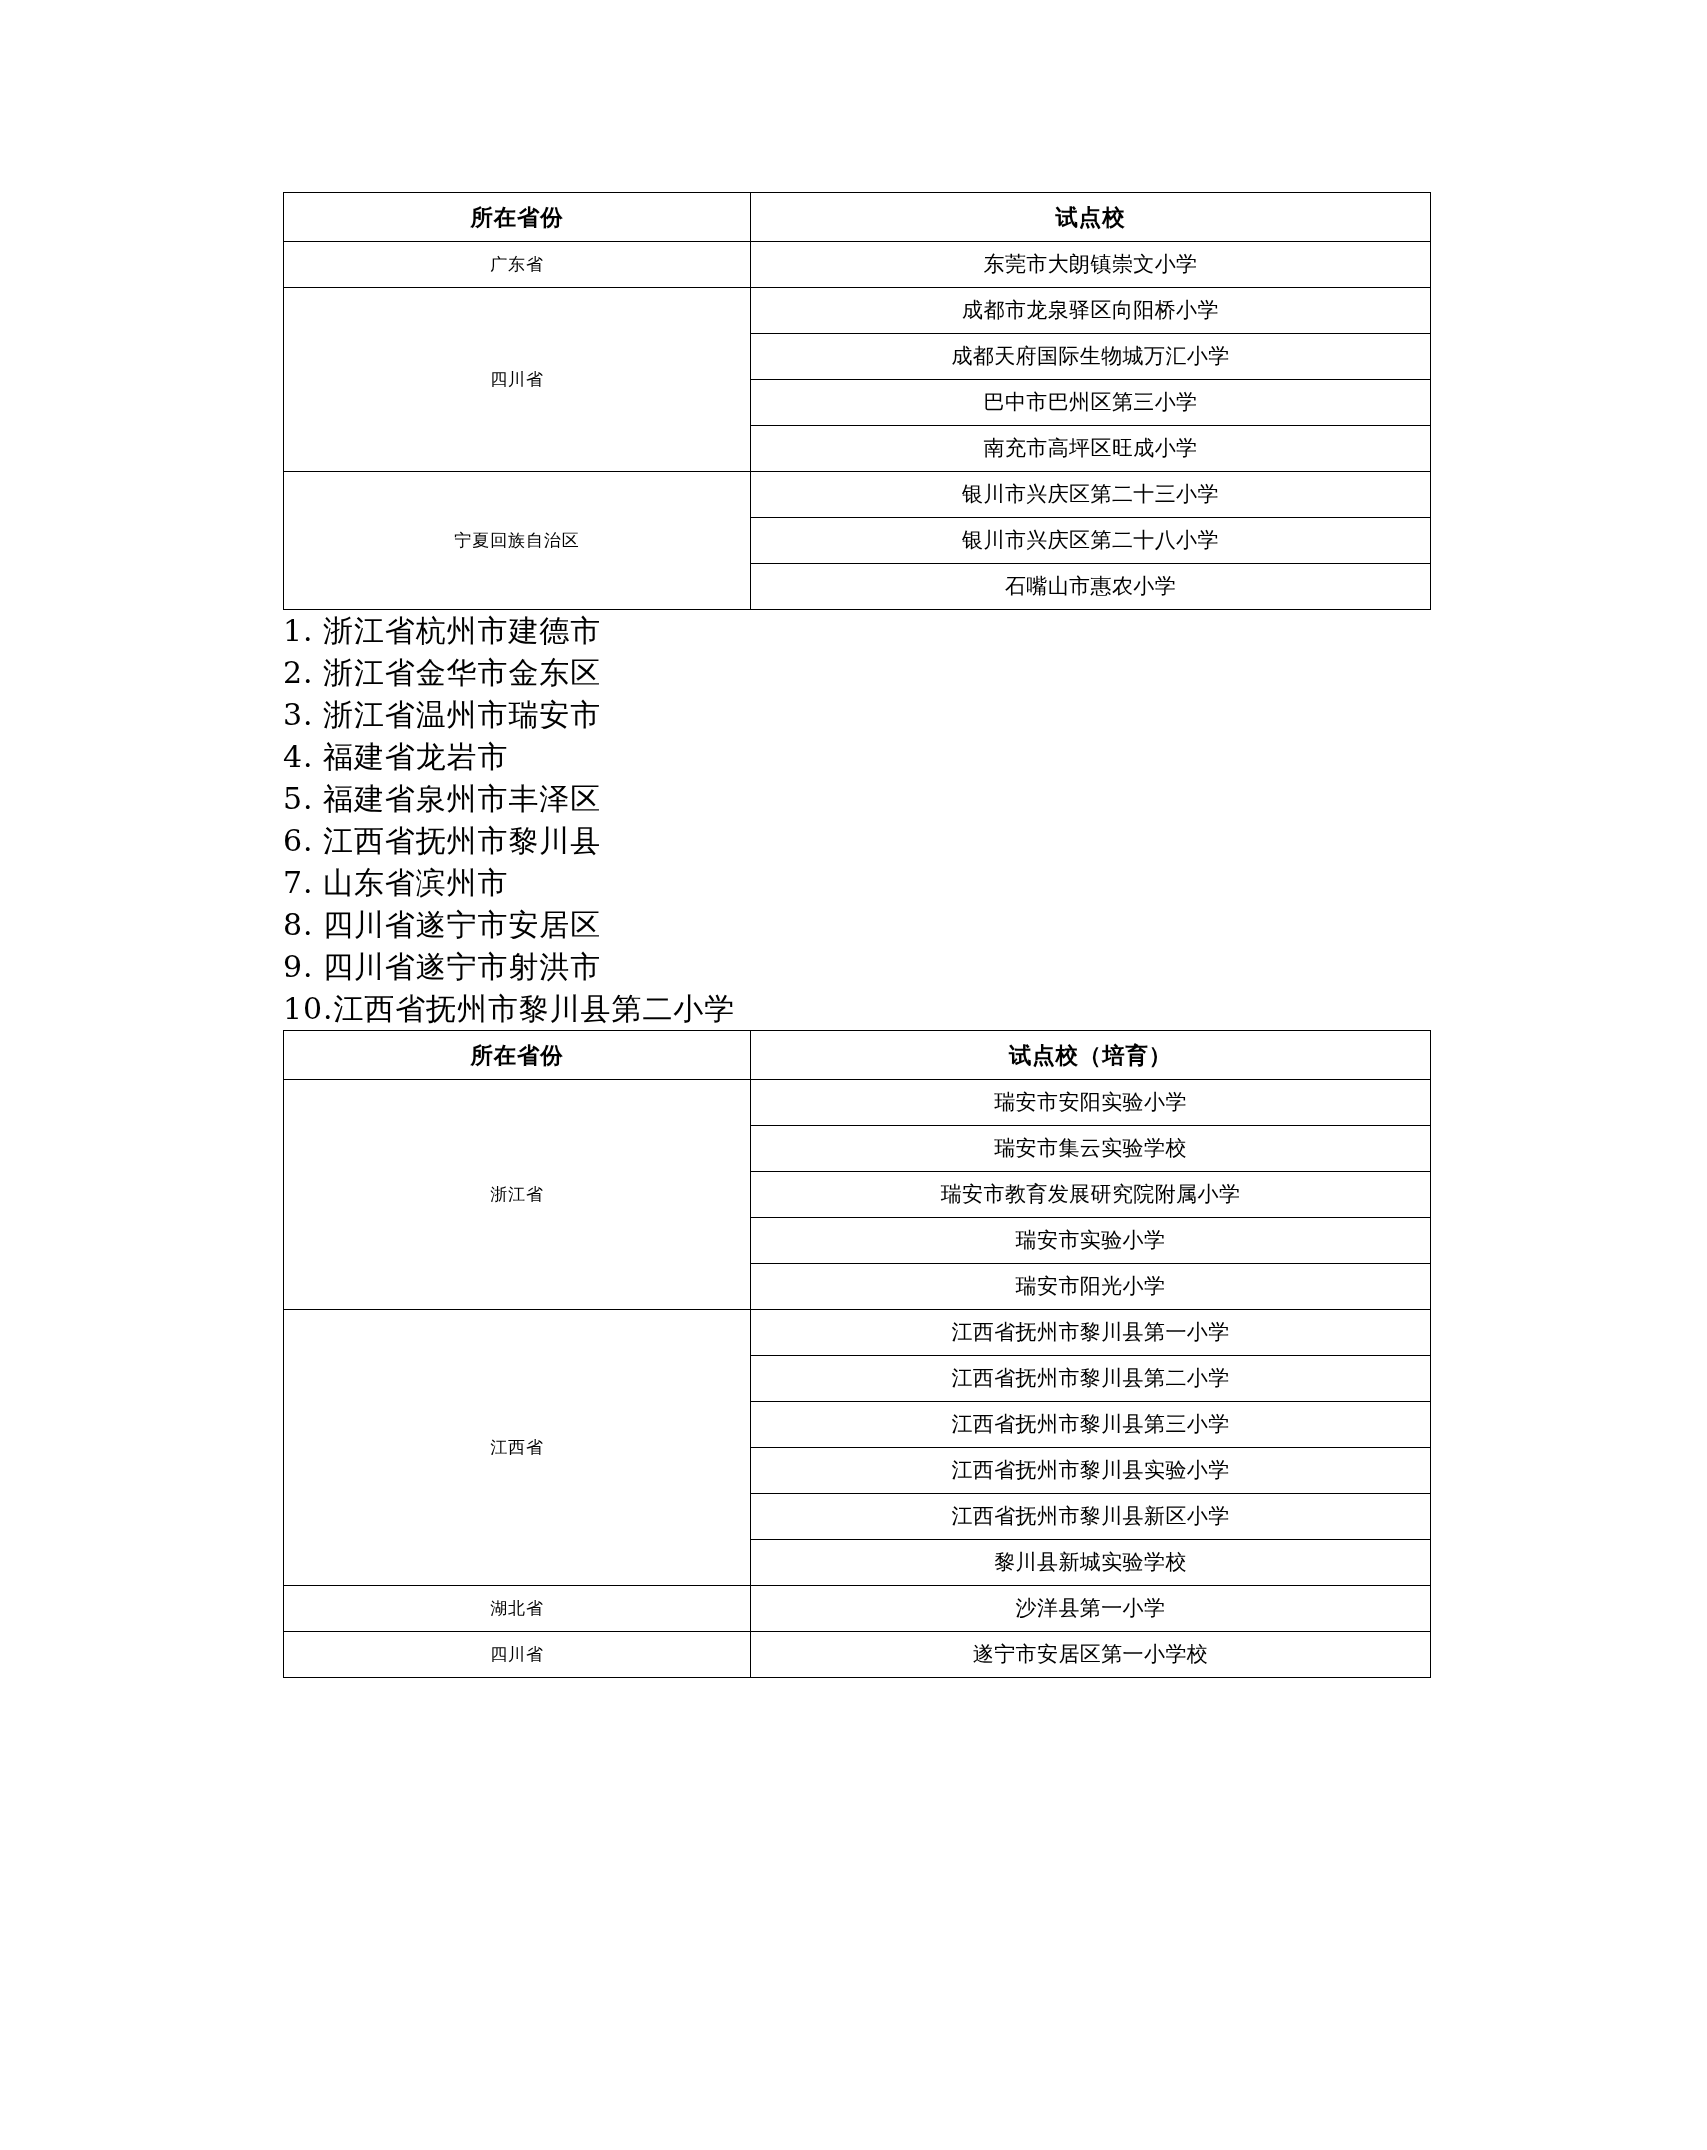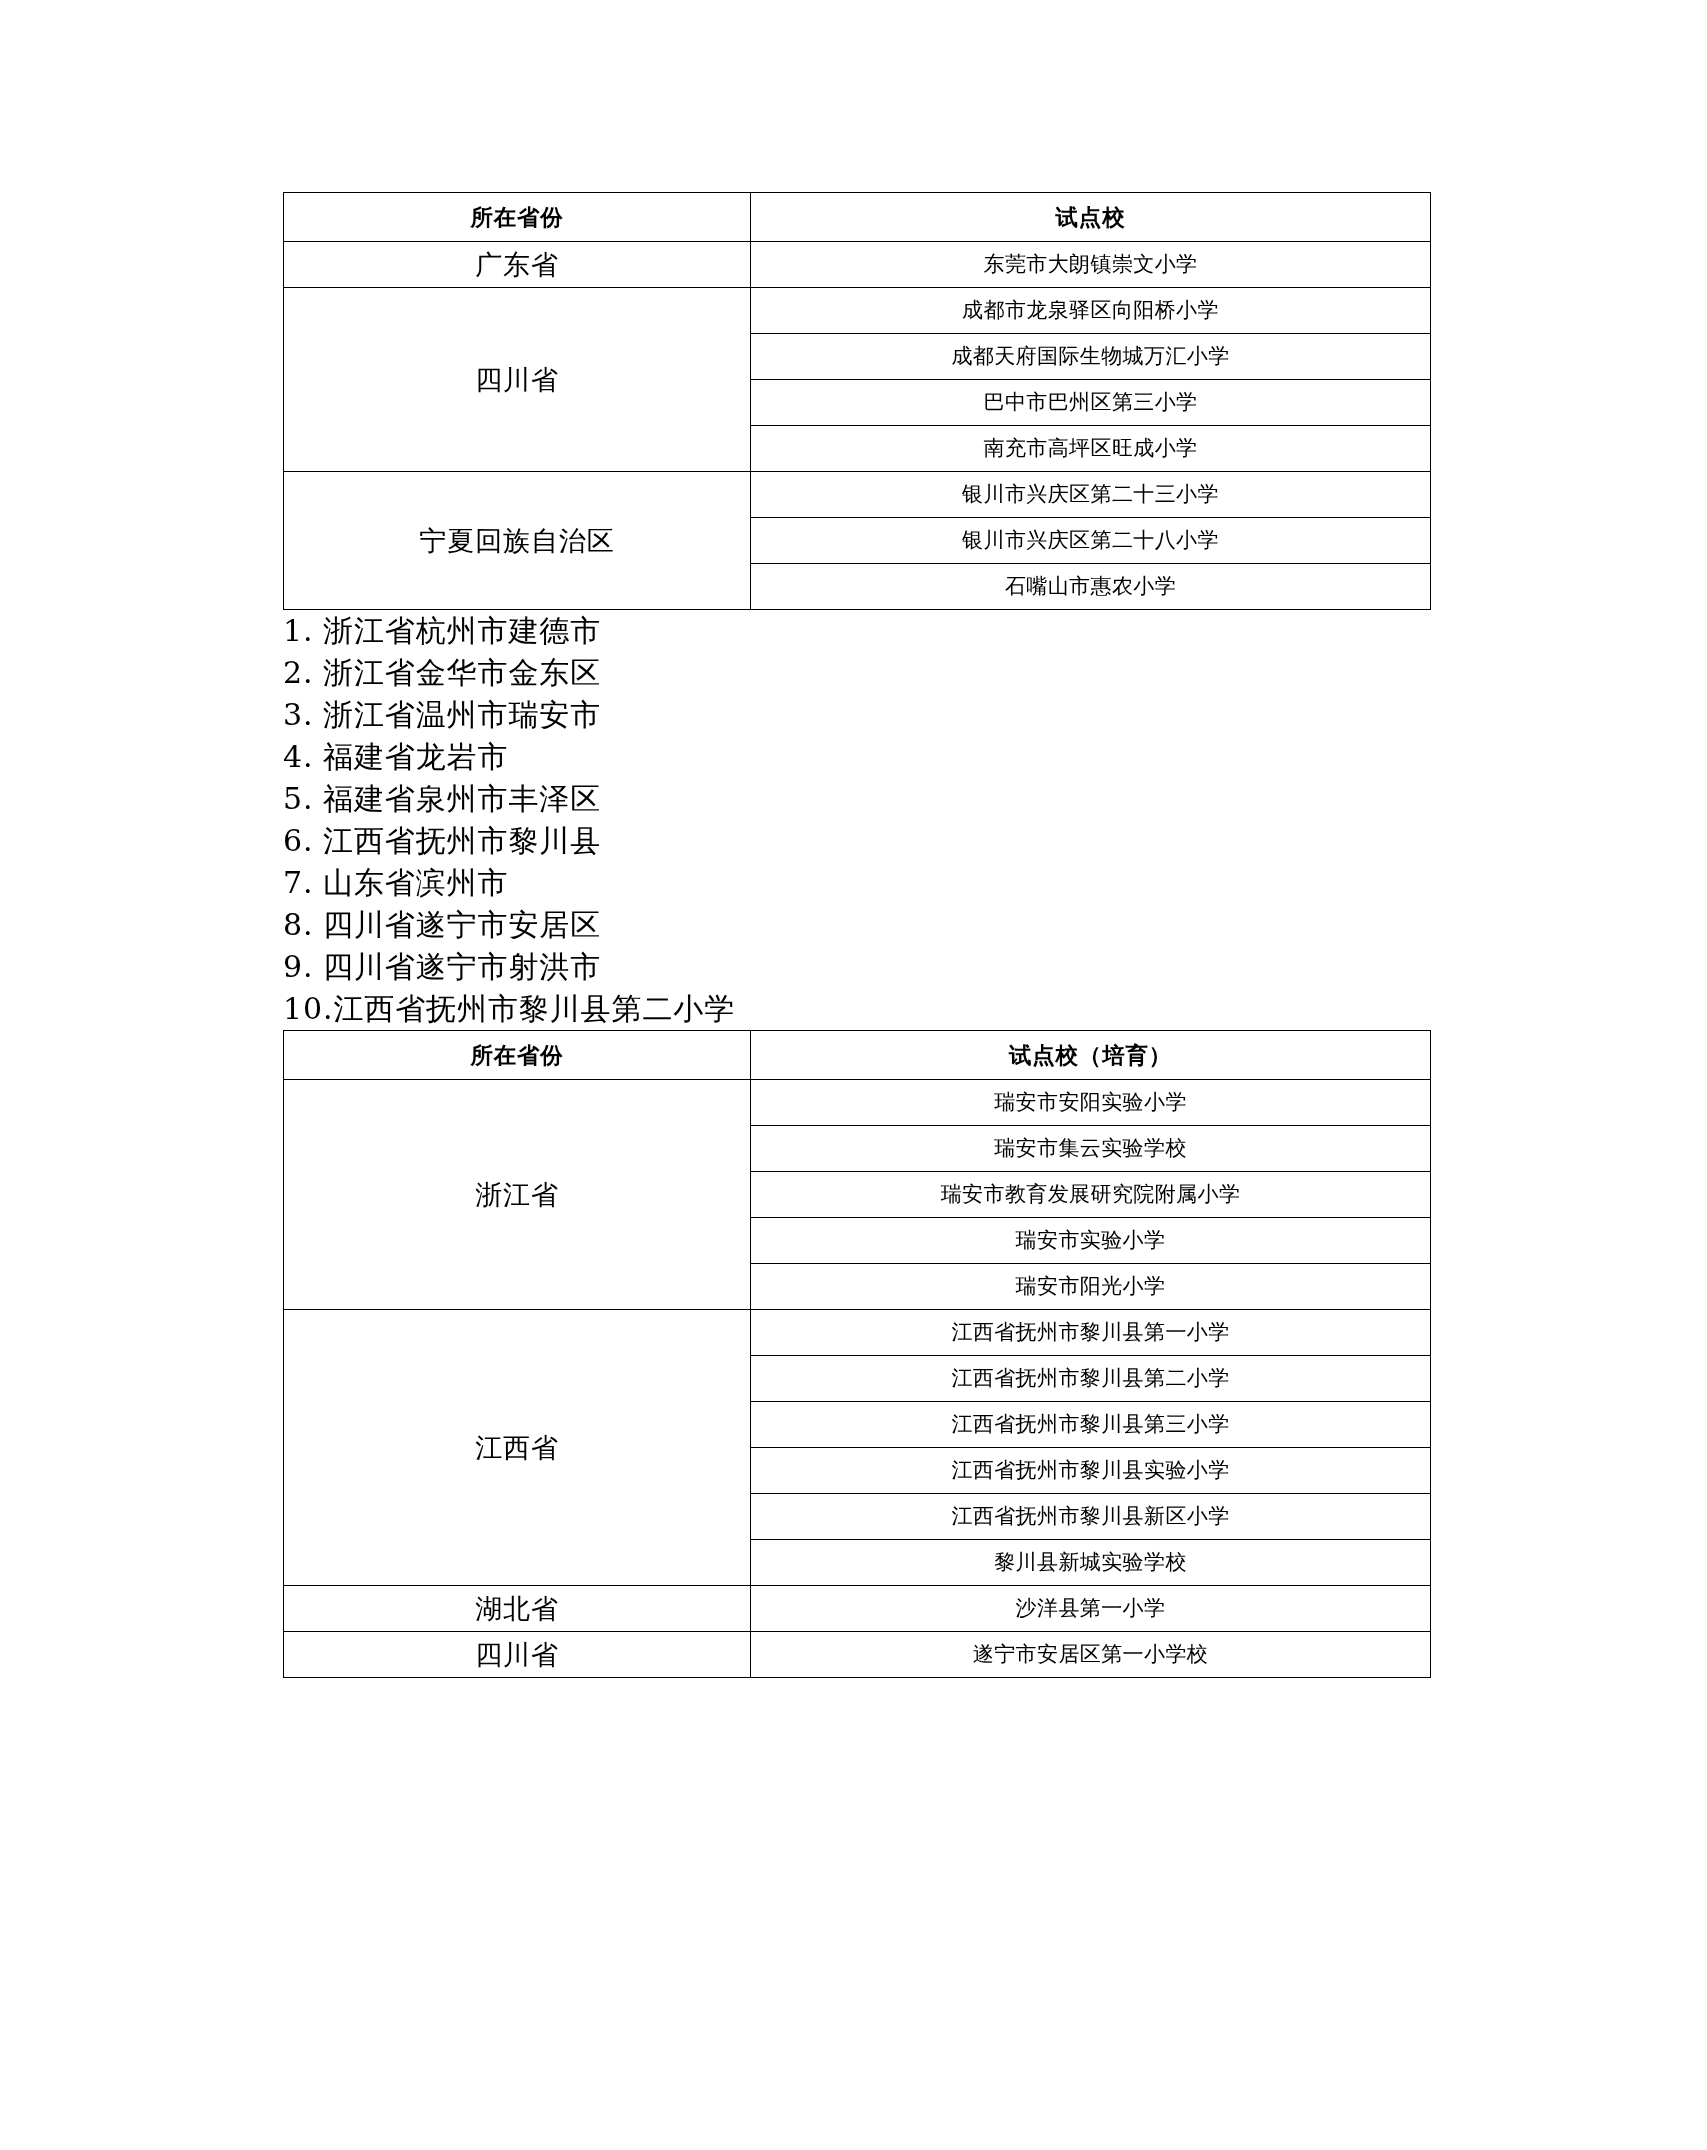--- a/index.html
+++ b/index.html
@@ -60,21 +60,21 @@
   }
   table.doc-table th {
     font-family: "DejaVu Sans", "Liberation Sans", sans-serif;
     font-weight: bold;
     font-size: 22.4px;
     height: 48px;
     line-height: 48px;
     letter-spacing: 0.9px;
   }
   table.doc-table td.prov {
-    font-size: 27px;
+    font-size: 17px;
     letter-spacing: 0.9px;
   }
 
   
   .section-heading {
     font-family: "DejaVu Sans", "Liberation Sans", sans-serif;
     font-weight: bold;
     font-size: 34px;
     line-height: 1.0;
     letter-spacing: 1.3px;

